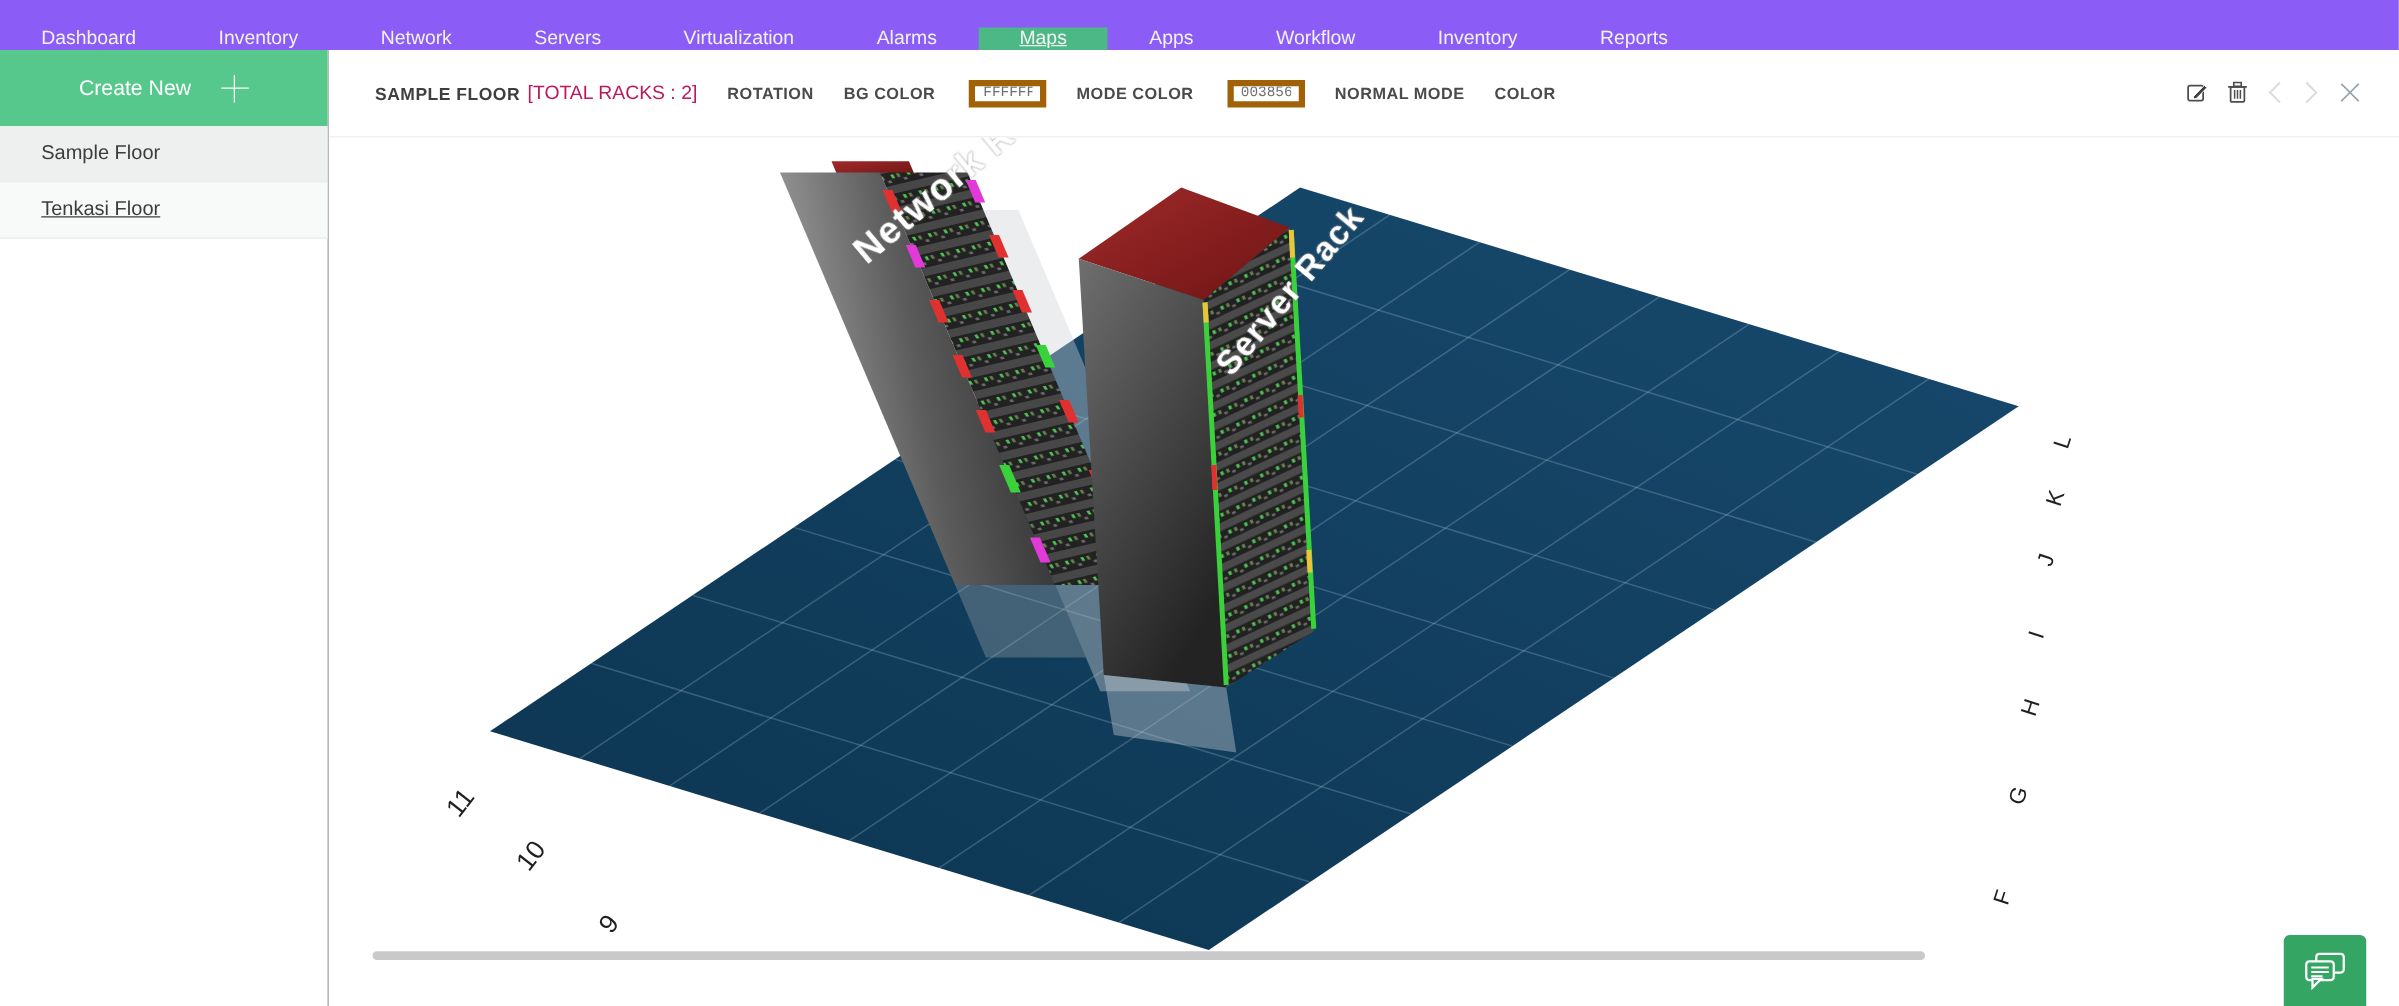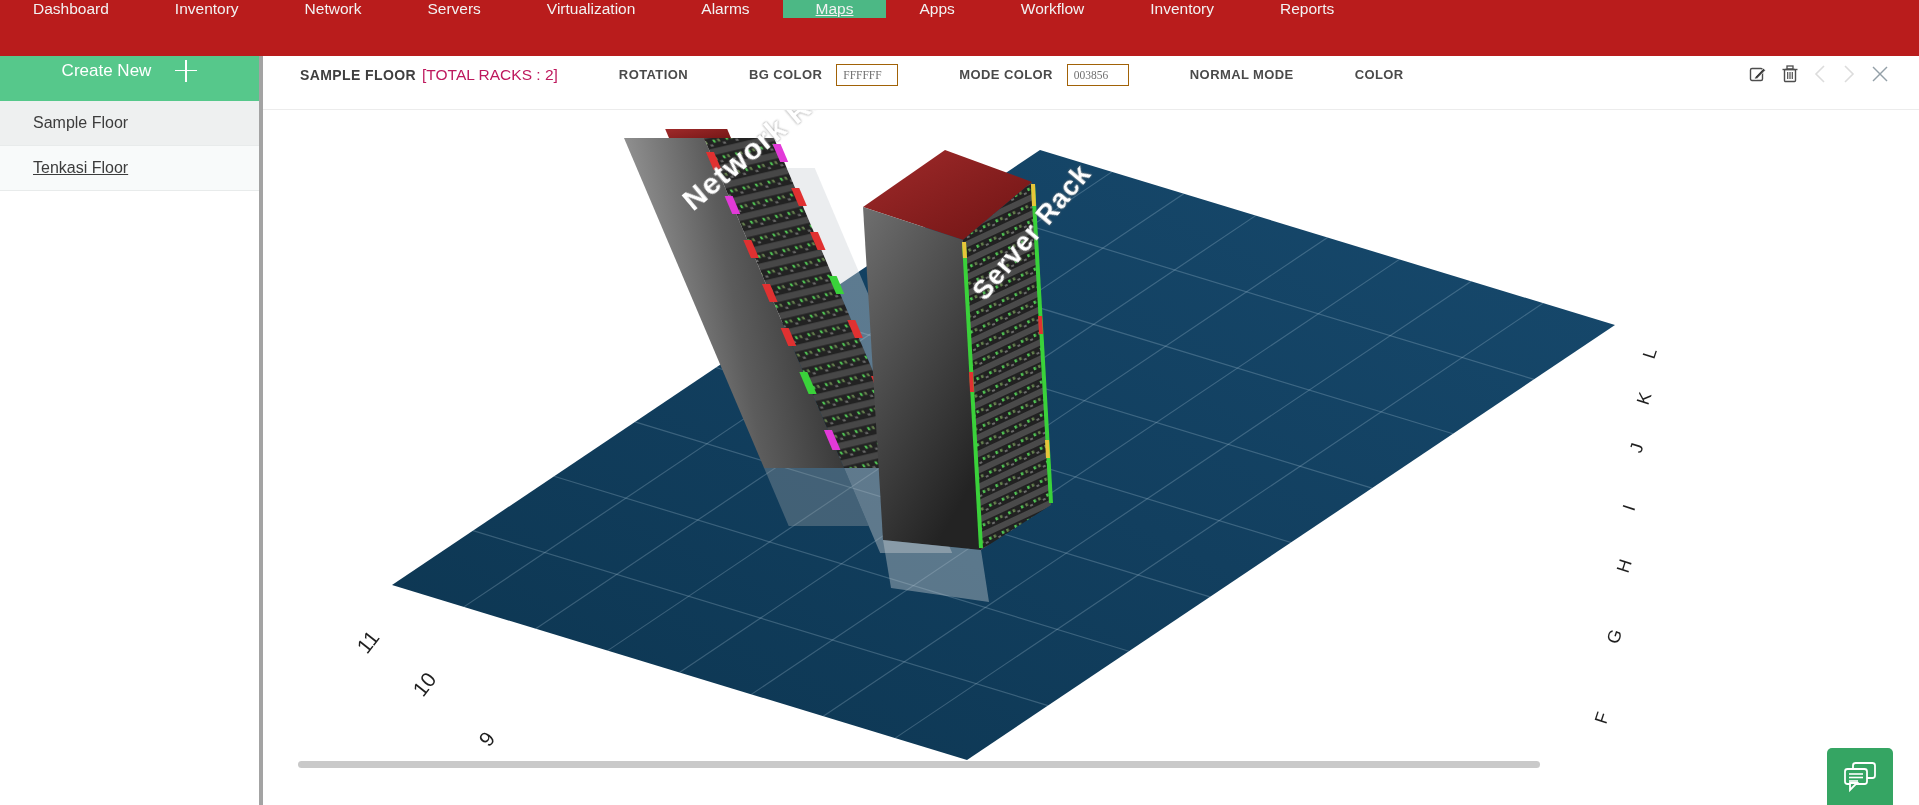--- a/index.html
+++ b/index.html
@@ -1,50 +1,50 @@
 <!DOCTYPE html>
 <html><head>
 <meta charset="utf-8">
 <style>
   * { margin:0; padding:0; box-sizing:border-box; }
   html,body { width:1919px; height:805px; overflow:hidden;
     font-family:"Liberation Sans", sans-serif; background:#fff; }
 
   
-  .topnav { position:absolute; left:0; top:0; width:1919px; height:56px;
-    background:#b91c1c; display:flex; align-items:flex-start; z-index:30; }
+  .topnav { position:absolute; left:0; top:0; width:1919px; height:40px;
+    background:#8b5cf6; display:flex; align-items:flex-end; z-index:30; }
   .nav-item { color:#f2f2f2; font-size:15.5px; display:flex; align-items:center;
     padding:0 33px; cursor:pointer; white-space:nowrap; }
   .nav-item.active { background:#4cb885;text-decoration:underline; }
 
   
   .sidebar { position:absolute; left:0; top:40px; width:263px; height:765px;
-    background:#fff; border-right:4px solid #a3a3a3; z-index:20; }
+    background:#fff; border-right:1px solid #a3a3a3; z-index:20; }
   .create-btn { height:61px; background:#56c88b; color:#fff; display:flex;
     align-items:center; justify-content:center; gap:24px; font-size:17px; cursor:pointer; }
   .plus-icon { position:relative; width:22px; height:22px; }
   .plus-icon:before, .plus-icon:after { content:""; position:absolute; background:#fff; }
   .plus-icon:before { left:10px; top:0; width:1.6px; height:22px; }
   .plus-icon:after  { left:0; top:10px; width:22px; height:1.6px; }
   .floor-item { height:45px; display:flex; align-items:center; padding-left:33px;
     font-size:16px; color:#3c3c3c; border-bottom:1px solid #e8ebeb; cursor:pointer; }
   .floor-item.selected { background:#eef0f0; }
   .floor-item.alt { background:#f8fafa;text-decoration:underline; }
 
   
   .main { position:absolute; left:263px; top:40px; width:1656px; height:765px; background:#fff; }
   .toolbar { position:absolute; left:0; top:0; width:100%; height:70px; background:#fff;
     display:flex; align-items:center; border-bottom:1px solid #ececec; padding-left:37px; }
   .tb-title { font-size:14px; font-weight:bold; color:#3f3f3f; letter-spacing:.4px; }
   .tb-sub { font-size:15.5px; color:#be185d; margin-left:6px; font-weight:normal; }
   .tb-label { font-size:13px; font-weight:bold; color:#4a4a4a; letter-spacing:.4px;
-    margin-left:61px; cursor:pointer; }
+    margin-left:24px; cursor:pointer; }
   .tb-static { cursor:default; }
-  .tb-input { width:62px; height:22px; border:1px solid #a16207; margin-left:14px;
-    font-size:11.5px; color:#6f6f6f; padding:0 6px; font-family:Liberation Serif, serif; }
+  .tb-input { width:62px; height:22px; border:5px solid #a16207; margin-left:27px;
+    font-size:11.5px; color:#6f6f6f; padding:0 6px; font-family:Liberation Mono, monospace; }
   .tb-icons { position:absolute; right:30px; top:24px; display:flex; align-items:center; gap:15px; }
   .tb-icons svg { display:block; cursor:pointer; }
 
   
   .canvas3d { position:absolute; left:0; top:70px; width:1656px; height:695px;
     overflow:hidden; background:#ffffff; cursor:grab; }
   .rack-label { fill:#ffffff; font-weight:bold; letter-spacing:1px;
     filter:drop-shadow(0 0 1px rgba(110,110,110,.9)); }
   .axis-label { fill:#1f1f1f; }
   .hscroll { position:absolute; left:35px; top:651px; width:1242px; height:7px;

